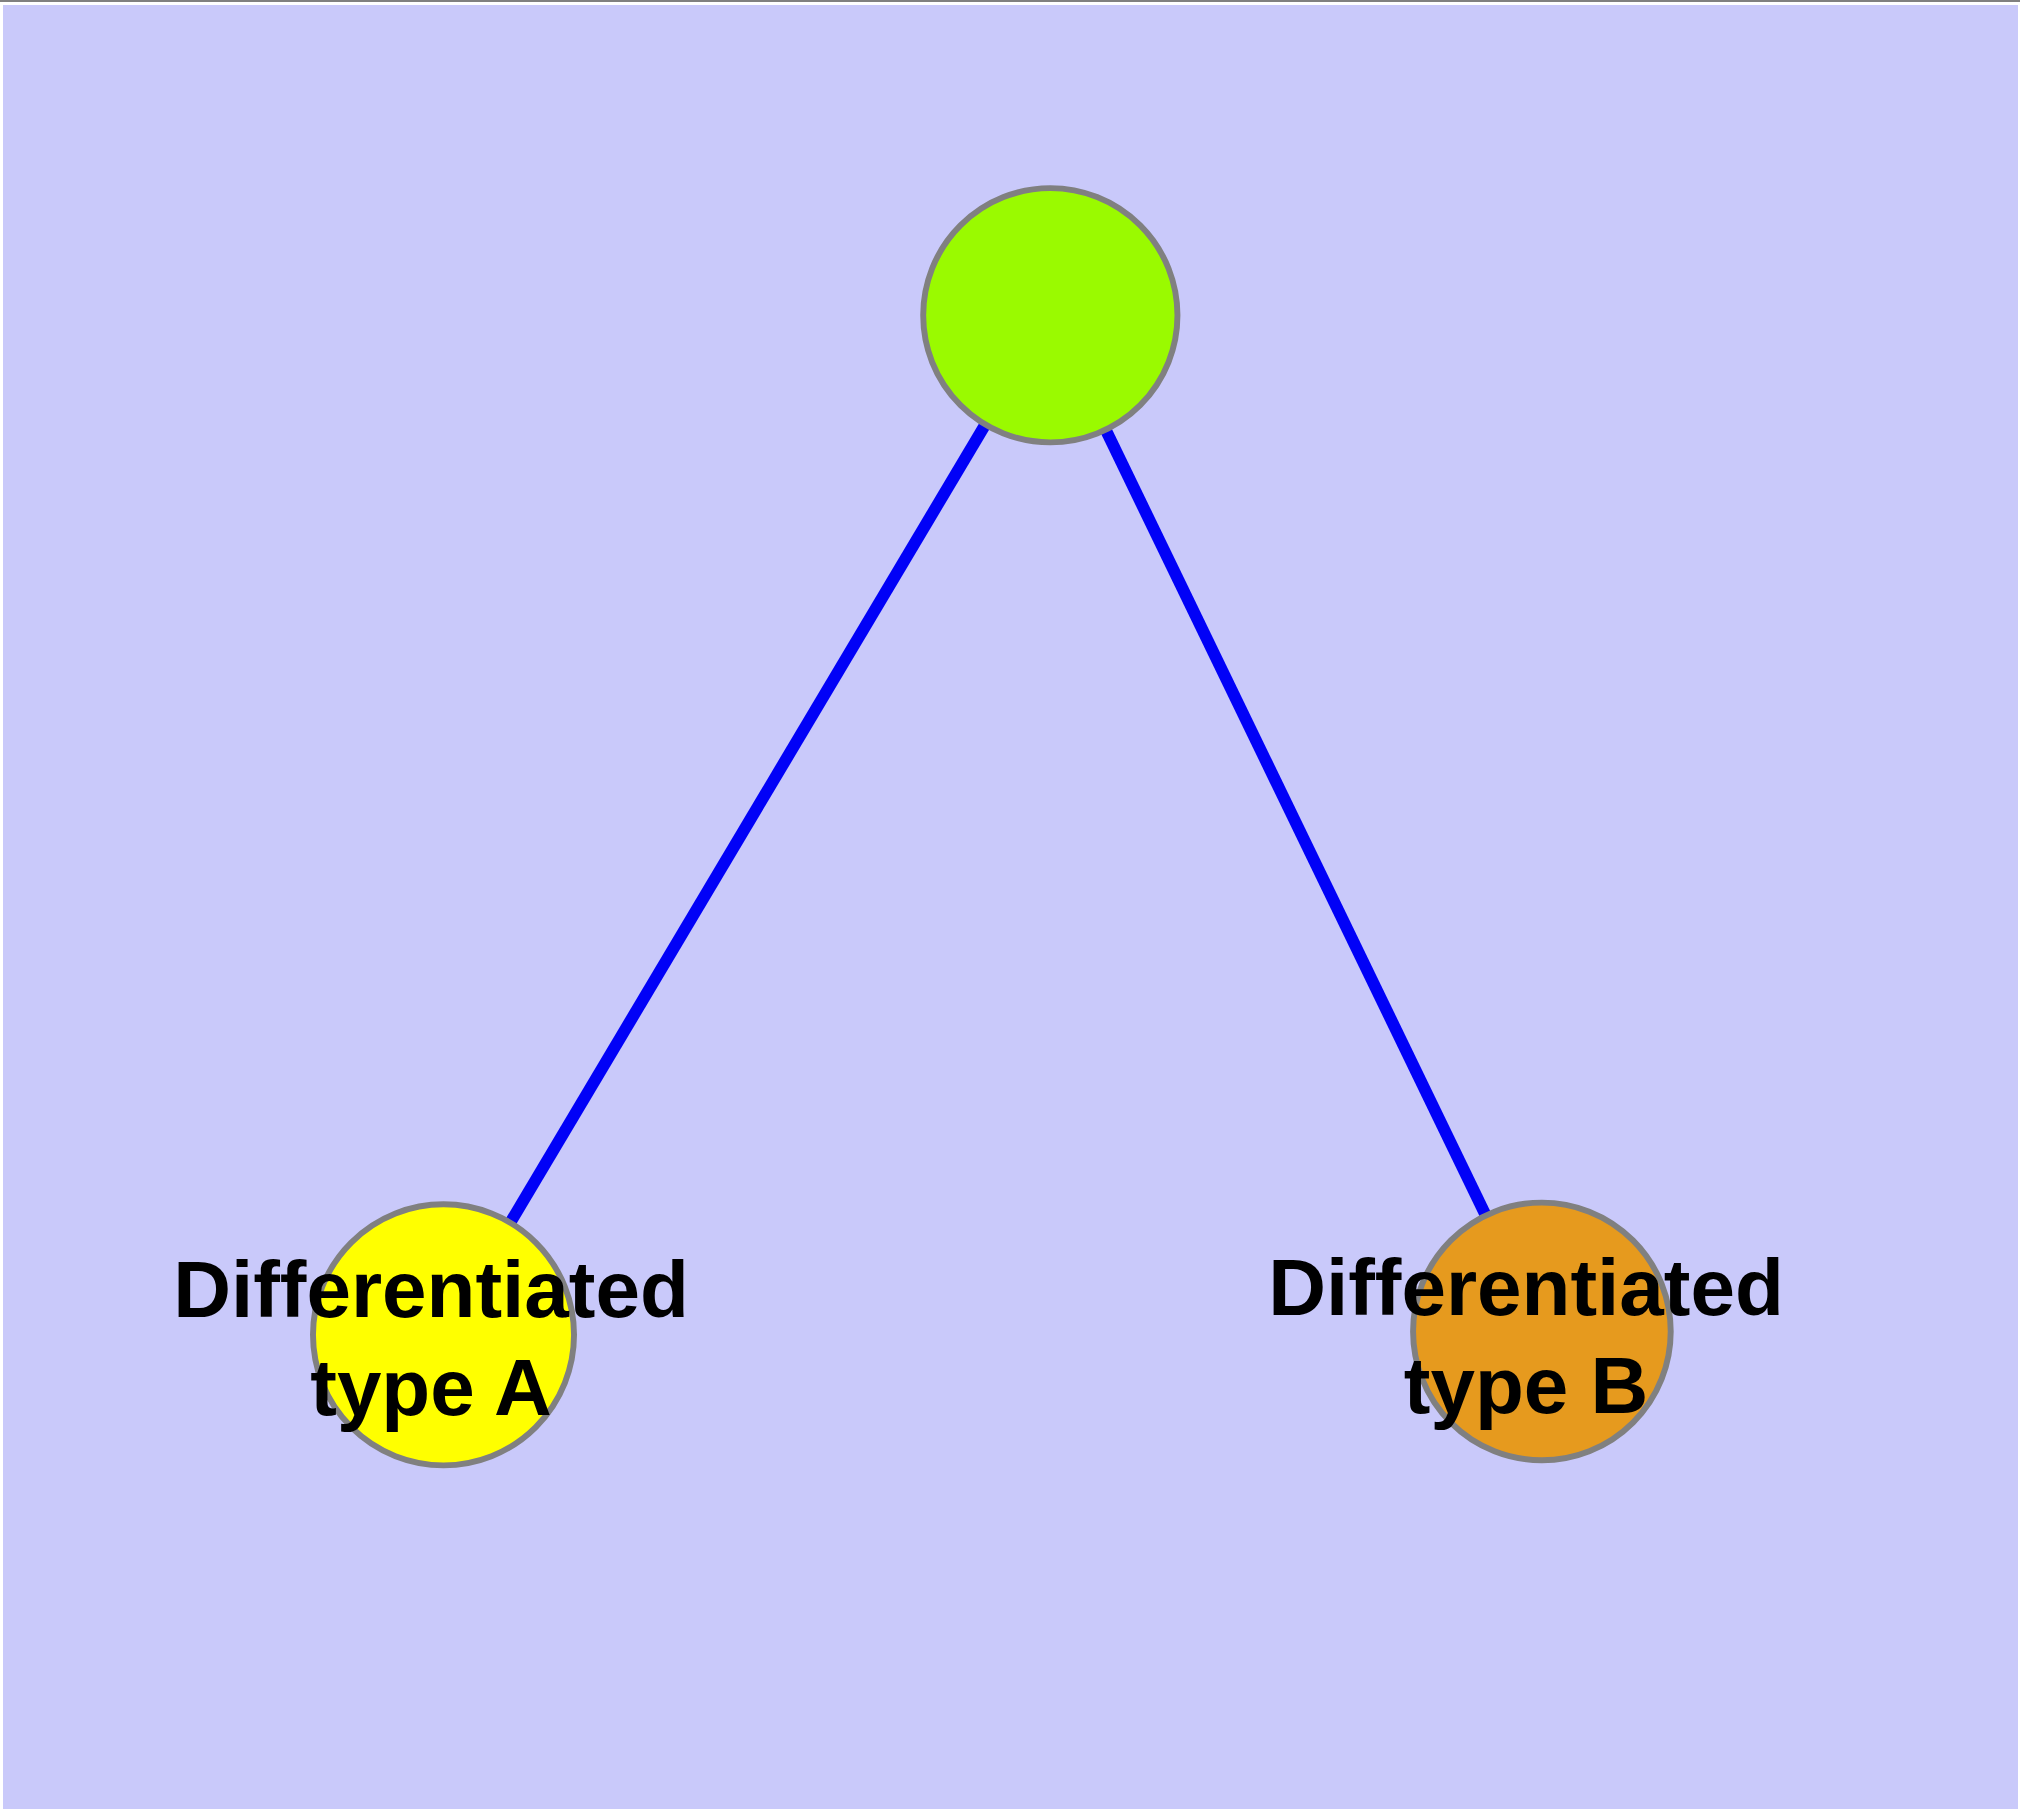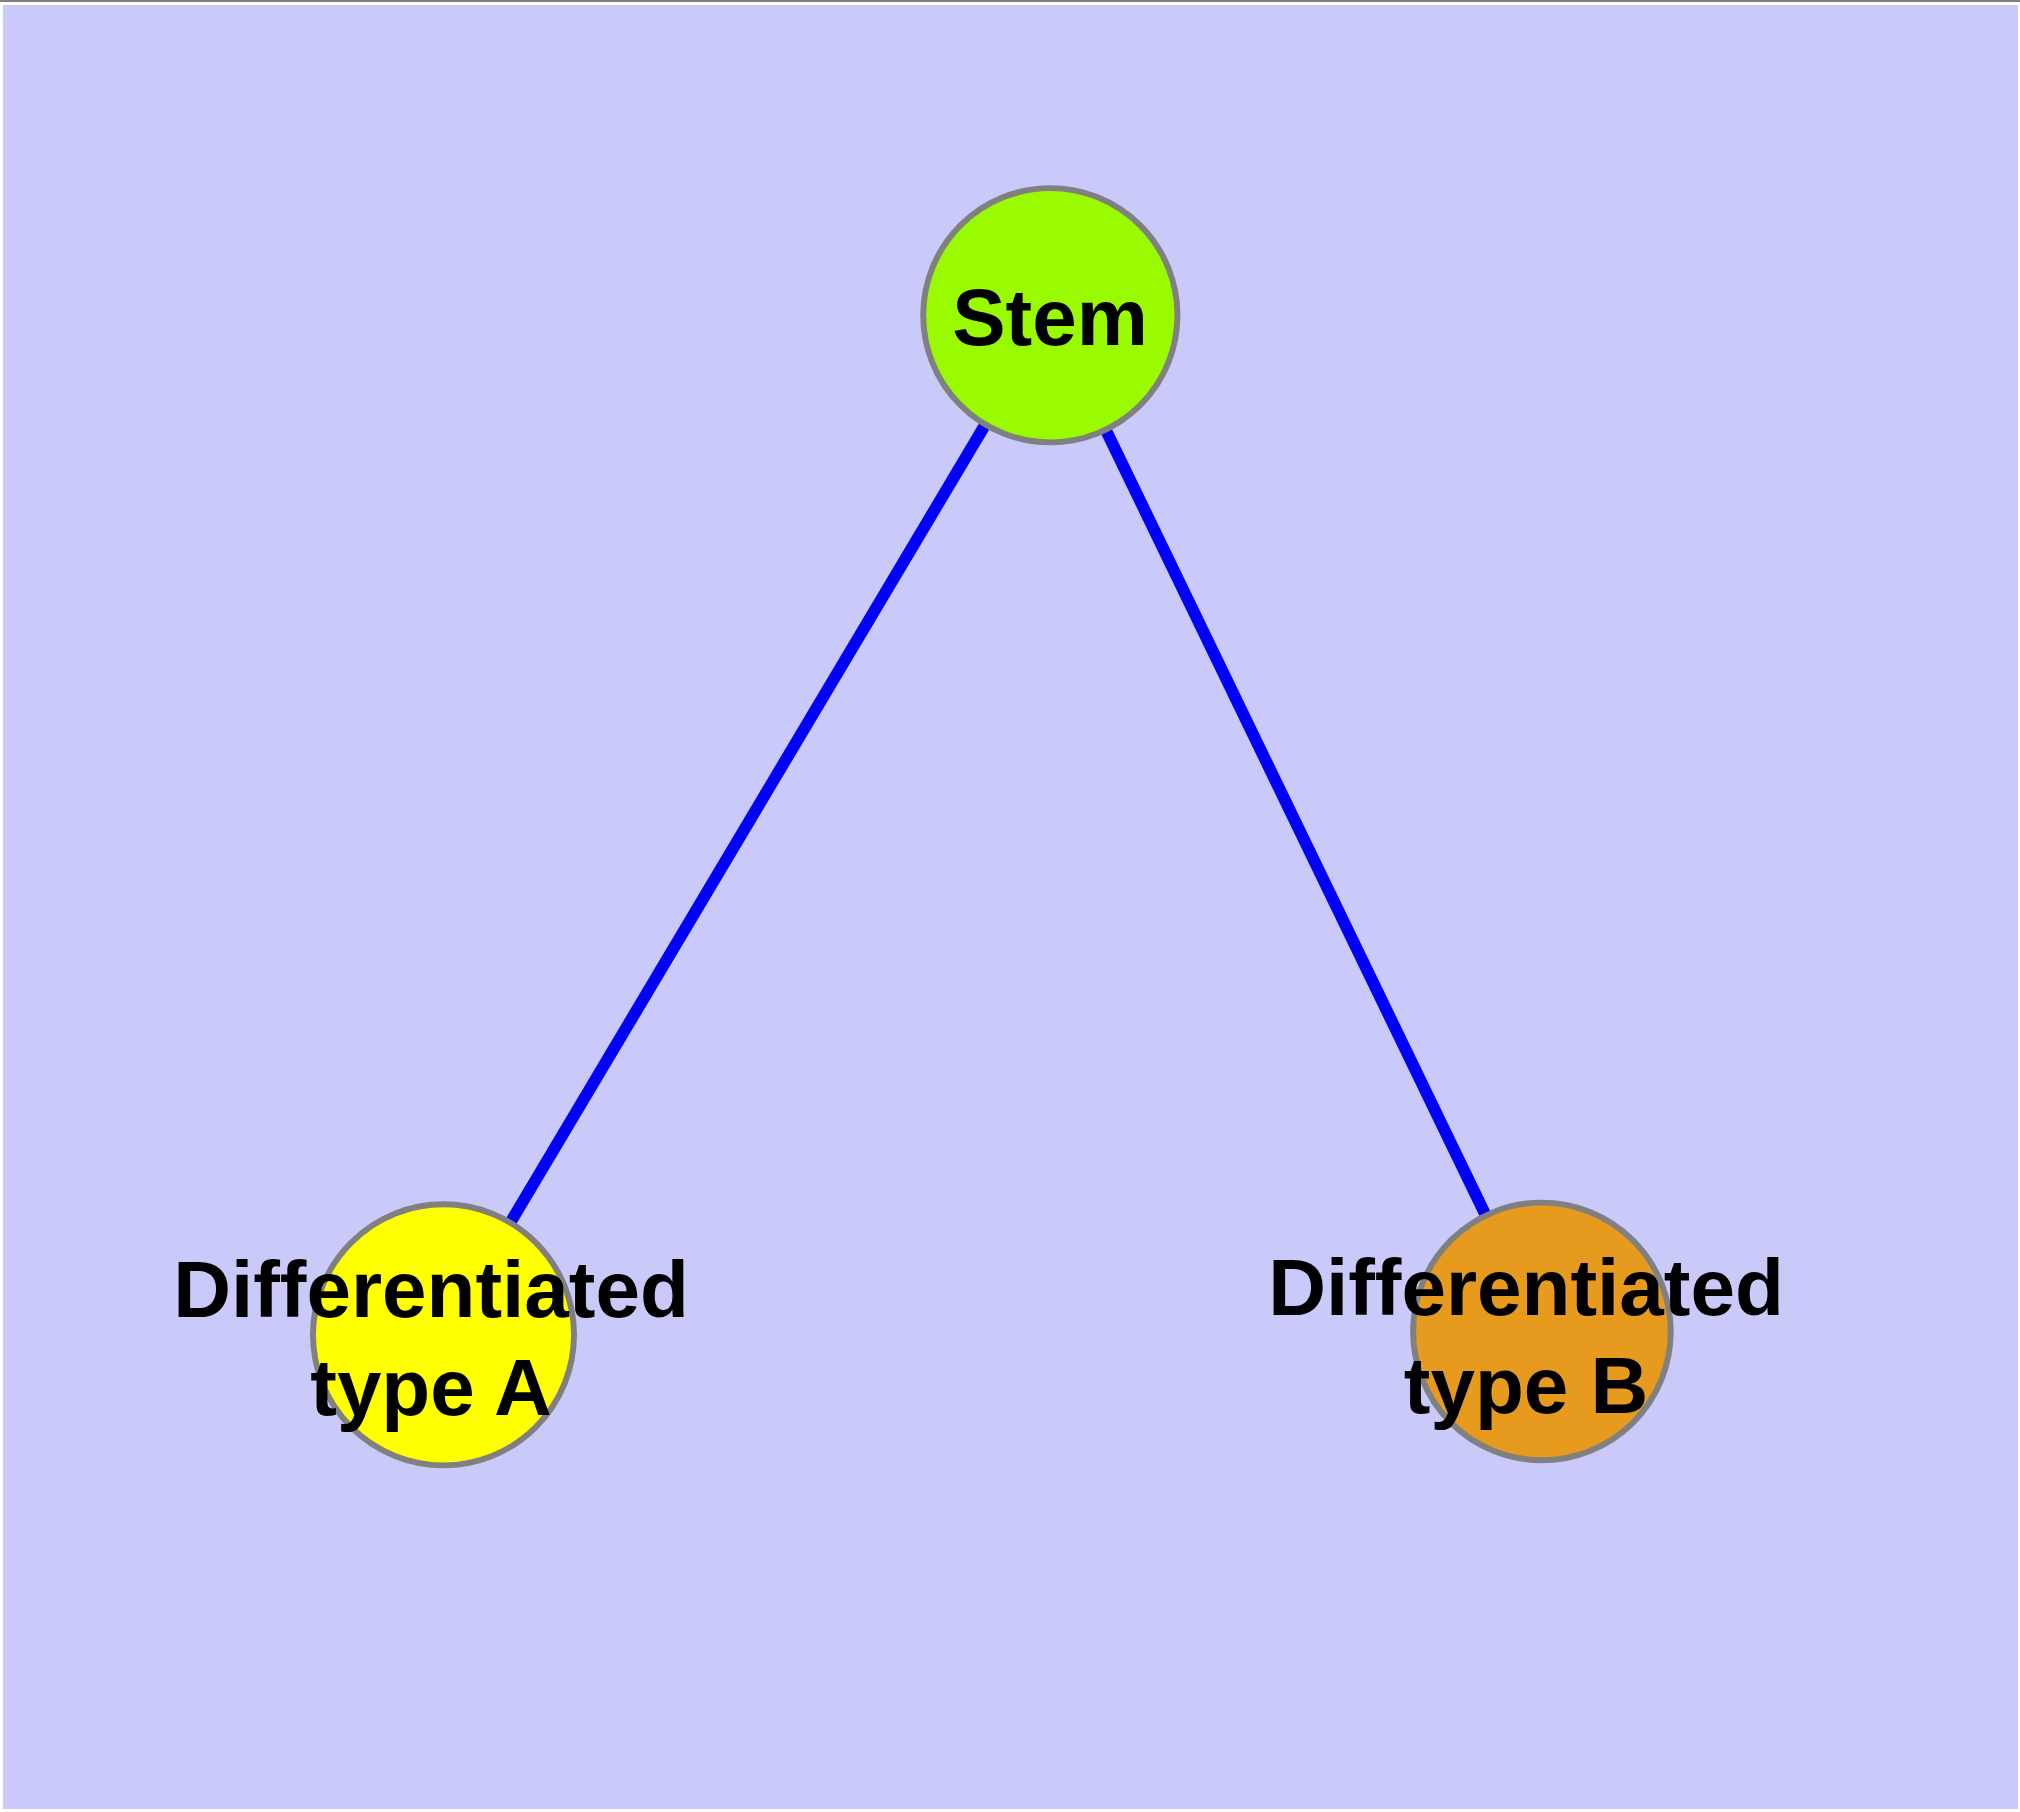--- a/index.html
+++ b/index.html
@@ -52,20 +52,19 @@
   <div class="topline" id="topline" style="background: rgb(128, 128, 128);"></div>
   <div class="canvas" id="canvas" style="background: rgb(201, 201, 250);"></div>
   <svg class="overlay" id="graph-svg" viewBox="0 0 2384 2138">
       <line x1="1239" y1="372" x2="523" y2="1575" stroke="#0101F7" stroke-width="14"></line>
       <line x1="1239" y1="372" x2="1819" y2="1571" stroke="#0101F7" stroke-width="14"></line>
       <circle cx="1239" cy="372" r="150" fill="#9AFA00" stroke="#808080" stroke-width="7"></circle>
       <circle cx="523" cy="1575" r="154" fill="#FFFF00" stroke="#808080" stroke-width="7"></circle>
       <circle cx="1819" cy="1571" r="152" fill="#E69A1E" stroke="#808080" stroke-width="7"></circle>
     </svg>
   <div class="overlay" id="labels">
-      <div class="node-label" style="left: 1050px; top: 318px; color: rgb(0, 0, 0);">Stem</div>
       <div class="node-label" style="left: 431px; top: 1339px; color: rgb(0, 0, 0);">Differentiated
 type A</div>
       <div class="node-label" style="left: 1526px; top: 1337px; color: rgb(0, 0, 0);">Differentiated
 type B</div>
     </div>
 </div>
 
 
 </body></html>

